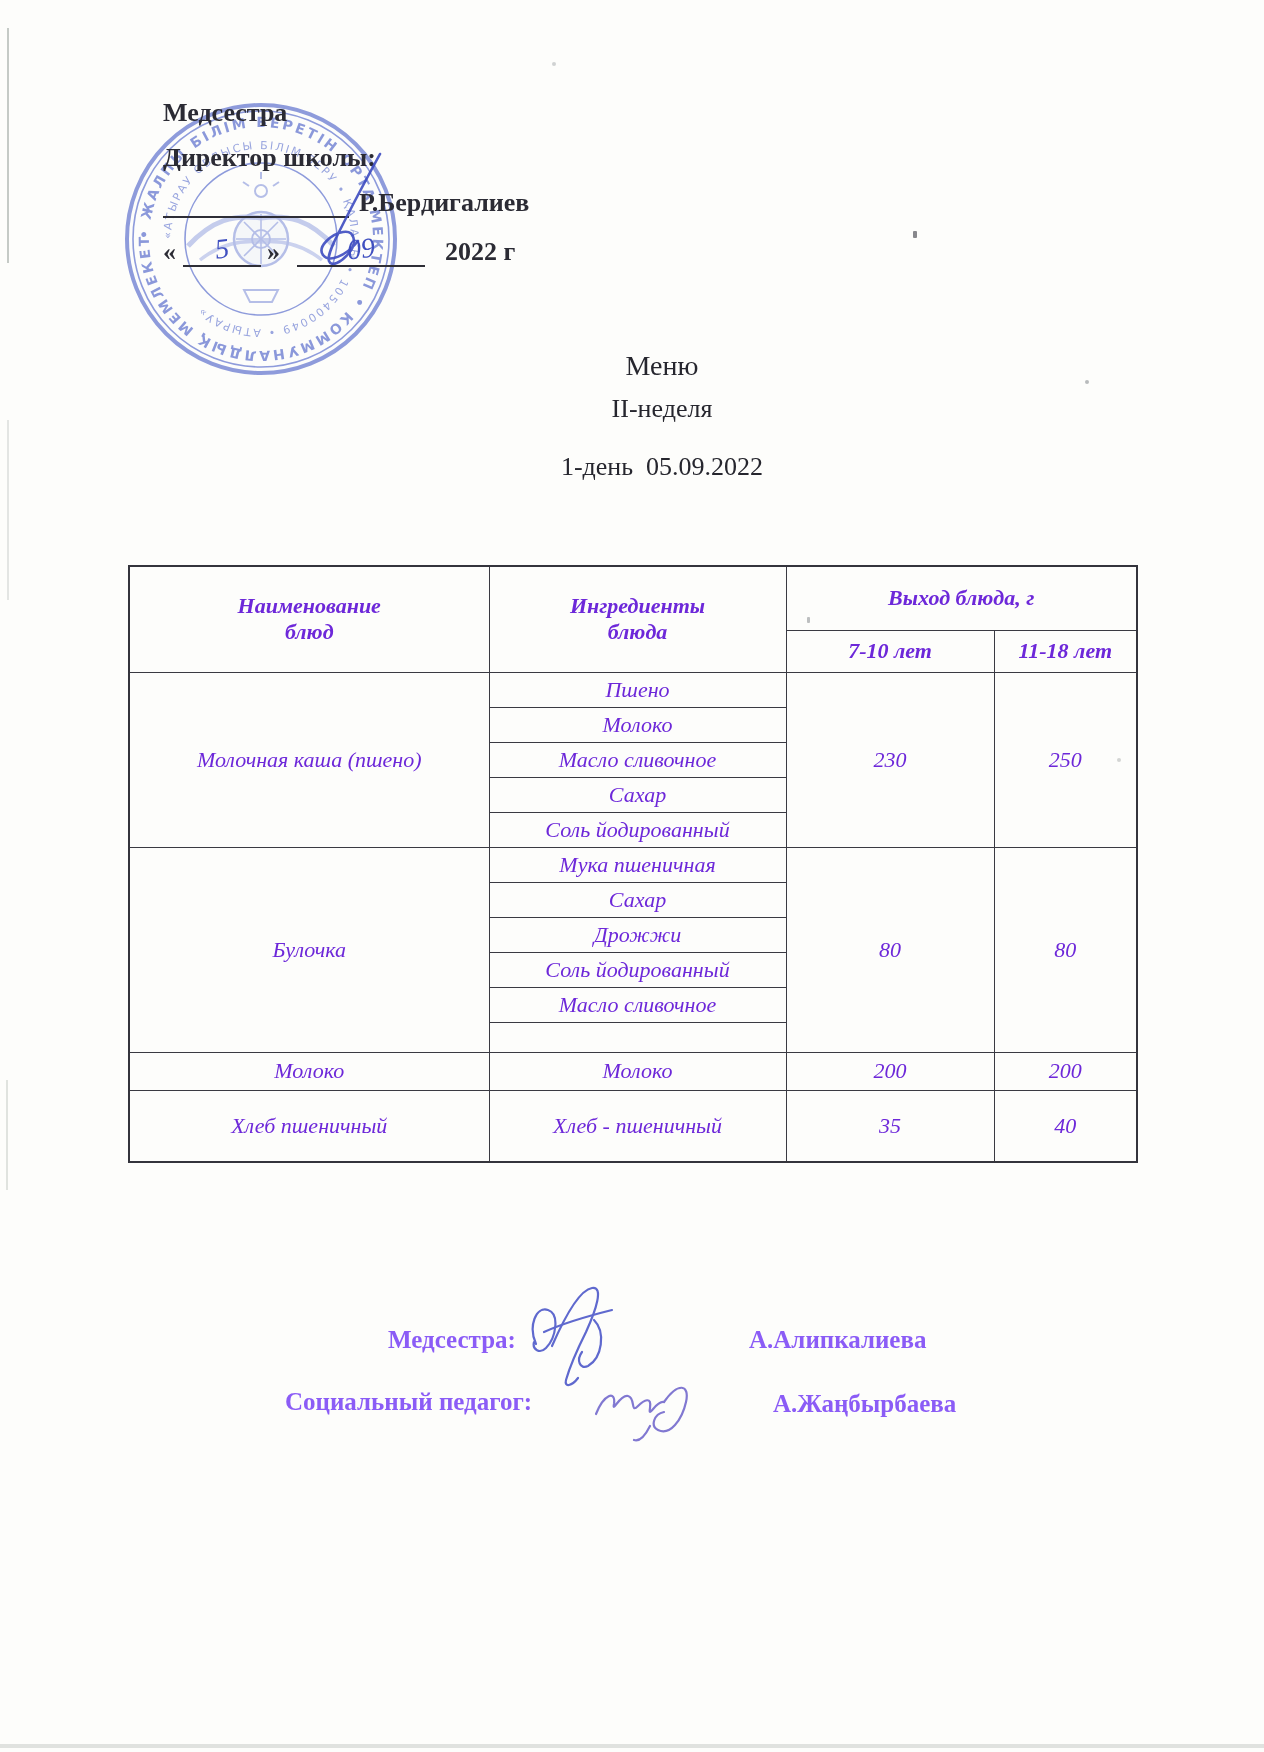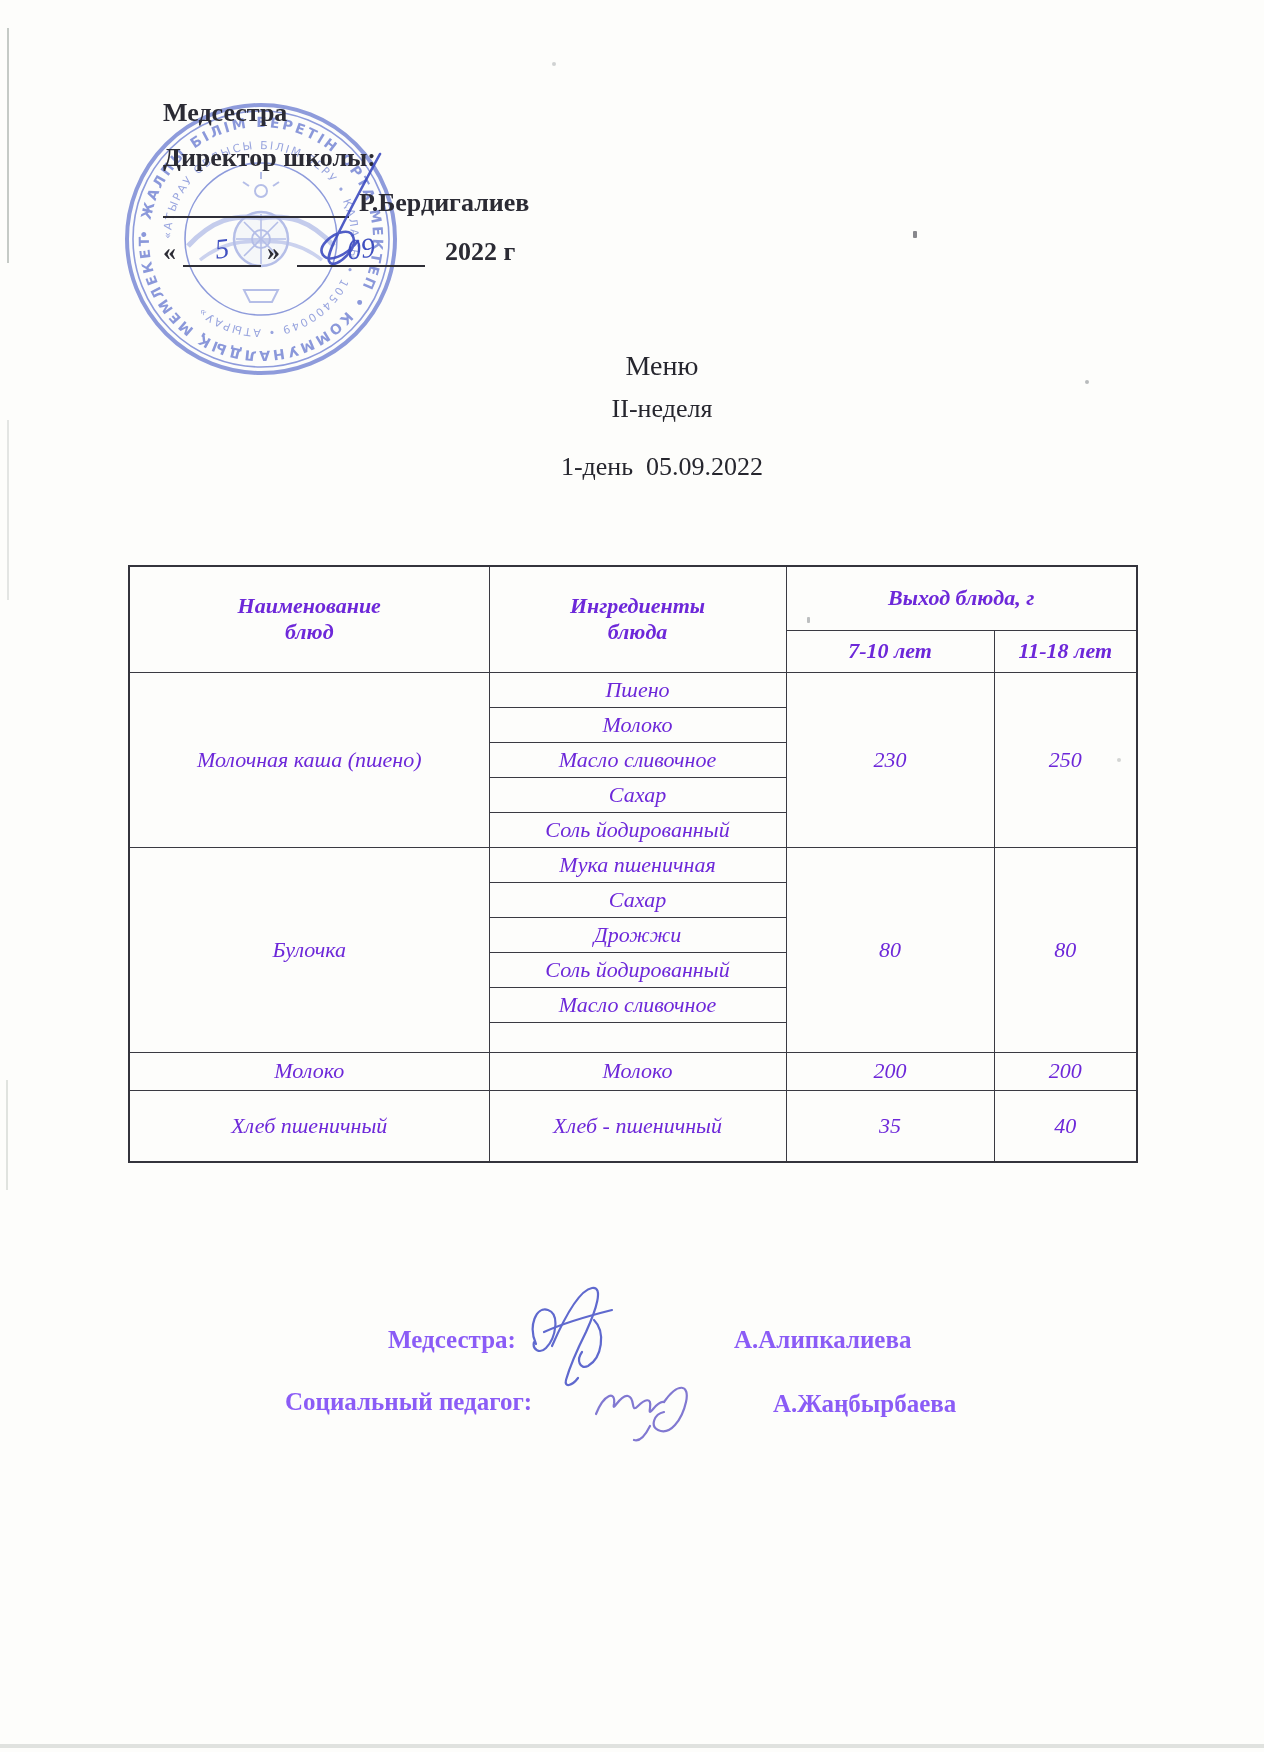--- a/index.html
+++ b/index.html
@@ -201,21 +201,21 @@
 
   <div class="sig-label" style="left:388px; top:1326px;">Медсестра:</div>
   <svg class="ink-svg" style="left:520px; top:1280px;" width="140" height="115" viewBox="0 0 140 115">
     <g stroke="#4a55c8" stroke-width="2.2" opacity="0.88">
       <path d="M16,64 C8,46 16,26 28,30 C40,34 36,58 26,68 C20,74 12,70 14,62"></path>
       <path d="M32,66 C46,34 60,10 72,8 C84,6 76,30 66,52 C58,68 50,86 46,100 C44,108 52,106 58,98"></path>
       <path d="M24,52 C46,42 68,36 92,30"></path>
       <path d="M74,40 C86,52 82,78 68,86 C60,90 56,80 62,72"></path>
     </g>
   </svg>
-  <div class="sig-label" style="left:734px; top:1326px;text-align:center;">А.Алипкалиева</div>
+  <div class="sig-label" style="left:749px; top:1326px;text-align:center;">А.Алипкалиева</div>
 
   <div class="sig-label" style="left:285px; top:1388px;">Социальный педагог:</div>
   <svg class="ink-svg" style="left:588px; top:1362px;" width="120" height="85" viewBox="0 0 120 85">
     <g stroke="#7066cc" stroke-width="2.2" opacity="0.88">
       <path d="M8,52 C16,32 28,28 26,42 C24,52 32,32 40,34 C48,36 42,52 50,44 C56,38 64,34 62,46 C60,58 68,38 76,40"></path>
       <path d="M76,40 C90,20 102,22 98,40 C94,58 82,74 70,68 C62,64 66,52 76,50"></path>
       <path d="M62,64 C58,72 52,80 46,78"></path>
     </g>
   </svg>
   <div class="sig-label" style="left:773px; top:1390px;">А.Жаңбырбаева</div>

